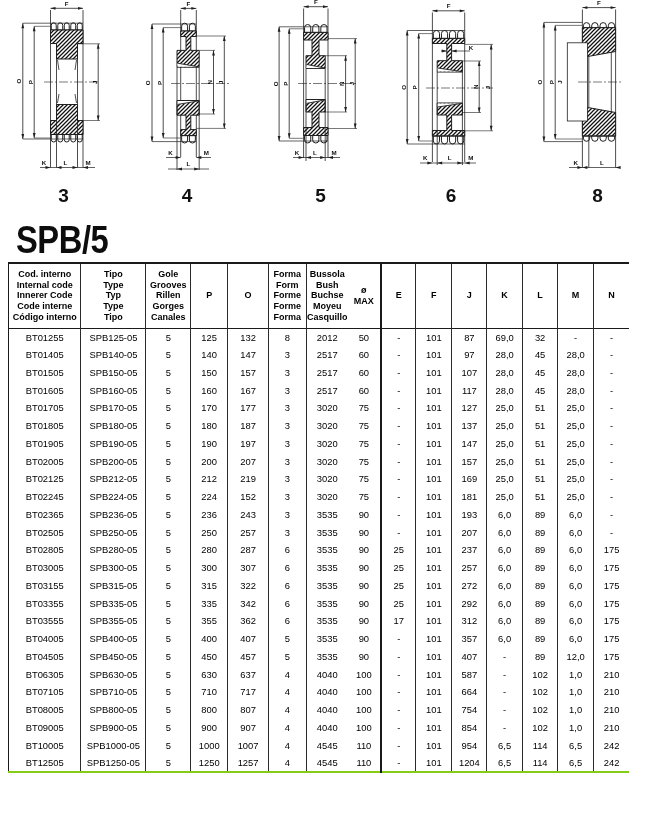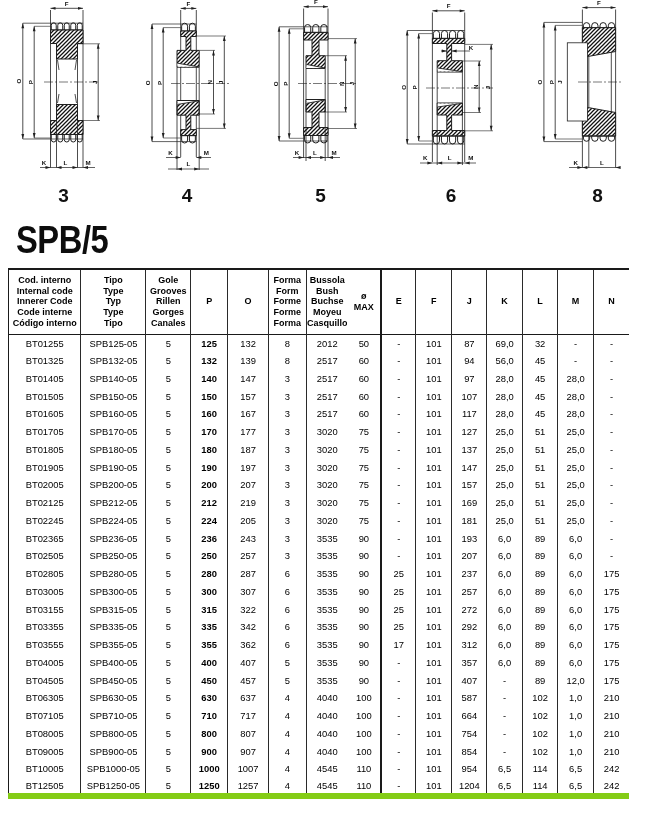--- a/index.html
+++ b/index.html
@@ -1,29 +1,29 @@
 <!DOCTYPE html>
 <html><head><meta charset="utf-8">
 <style>
 html,body{margin:0;padding:0;background:#fff;}
 #page{position:relative;width:649px;height:835px;background:#fff;font-family:"Liberation Sans",sans-serif;color:#111;overflow:hidden;}
 #dwg{position:absolute;left:0;top:0;}
 #title{position:absolute;left:16px;top:219px;font-size:38px;font-weight:bold;letter-spacing:-0.5px;color:#0d0d0d;transform:scaleX(0.86);transform-origin:0 0;}
-table{position:absolute;left:8px;top:268px;border-collapse:collapse;table-layout:fixed;
- border-top:2px solid #1a1a1a;border-bottom:6px solid #84cc16;border-left:1px solid #1a1a1a;}
+table{position:absolute;left:8px;top:262px;border-collapse:collapse;table-layout:fixed;
+ border-top:2px solid #1a1a1a;border-bottom:2px solid #84cc16;border-left:1px solid #1a1a1a;}
 td{border-left:1px solid #2a2a2a;text-align:center;vertical-align:middle;font-size:9.4px;color:#000;
  padding:0;overflow:hidden;white-space:nowrap;}
 tr{height:17.75px;}
 tr.hd{height:65px;}
 tr.hd td{font-weight:bold;font-size:9px;line-height:10.6px;padding:0;}
 td.c1{border-left:none;}
 td.nb{border-right:none;}
 td.nr{border-left:none;}
 td.thl{border-left:2px solid #1a1a1a;}
-td.b{font-weight:bold;}
+td.b{font-weight:normal;}
 tr.hd{border-bottom:1.5px solid #1a1a1a;}
 </style></head>
 <body>
 <div id="page">
 <svg id="dwg" width="649" height="212" viewBox="0 0 649 212" font-family="Liberation Sans,sans-serif" fill="#111">
 <defs>
 <pattern id="hp" width="4" height="4" patternUnits="userSpaceOnUse">
 <rect width="4" height="4" fill="#fff"></rect>
 <path d="M-1,1 L1,-1 M0,4 L4,0 M3,5 L5,3" stroke="#111" stroke-width="1.25" fill="none"></path>
 </pattern>
@@ -313,37 +313,20 @@
           <td class="nr">50</td>
           <td class="thl">-</td>
           <td>101</td>
           <td>87</td>
           <td>69,0</td>
           <td>32</td>
           <td>-</td>
           <td class="last">-</td>
         </tr>
 <tr>
-          <td class="c1">BT01325</td>
-          <td>SPB132-05</td>
-          <td>5</td>
-          <td class="b">132</td>
-          <td>139</td>
-          <td>8</td>
-          <td class="nb">2517</td>
-          <td class="nr">60</td>
-          <td class="thl">-</td>
-          <td>101</td>
-          <td>94</td>
-          <td>56,0</td>
-          <td>45</td>
-          <td>-</td>
-          <td class="last">-</td>
-        </tr>
-<tr>
           <td class="c1">BT01405</td>
           <td>SPB140-05</td>
           <td>5</td>
           <td class="b">140</td>
           <td>147</td>
           <td>3</td>
           <td class="nb">2517</td>
           <td class="nr">60</td>
           <td class="thl">-</td>
           <td>101</td>
@@ -470,21 +453,21 @@
           <td>25,0</td>
           <td>51</td>
           <td>25,0</td>
           <td class="last">-</td>
         </tr>
 <tr>
           <td class="c1">BT02245</td>
           <td>SPB224-05</td>
           <td>5</td>
           <td class="b">224</td>
-          <td>205</td>
+          <td>152</td>
           <td>3</td>
           <td class="nb">3020</td>
           <td class="nr">75</td>
           <td class="thl">-</td>
           <td>101</td>
           <td>181</td>
           <td>25,0</td>
           <td>51</td>
           <td>25,0</td>
           <td class="last">-</td>

